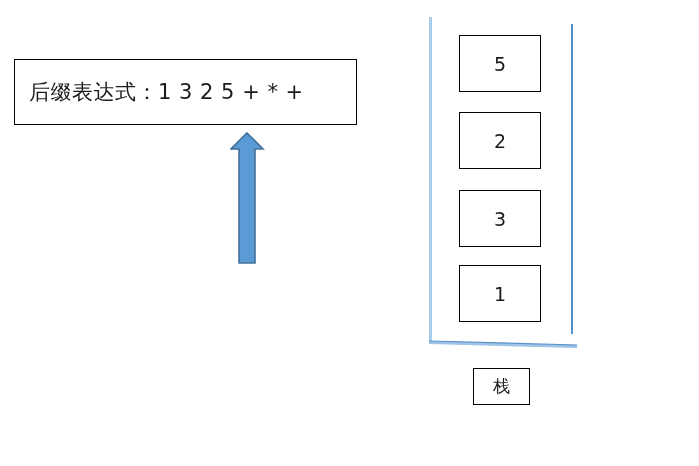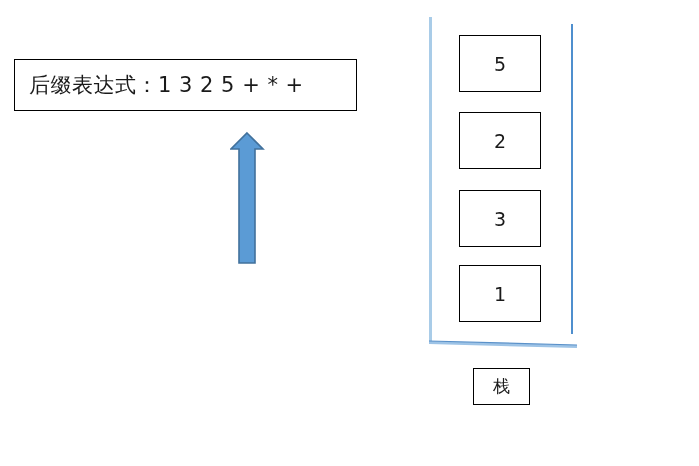--- a/index.html
+++ b/index.html
@@ -17,21 +17,21 @@
     background: #ffffff;
     overflow: hidden;
   }
 
   
   .expr-box {
     position: absolute;
     left: 14px;
     top: 59px;
     width: 343px;
-    height: 52px;
+    height: 66px;
     border: 1.5px solid #000000;
     background: #ffffff;
     box-sizing: border-box;
     display: flex;
     align-items: center;
   }
   .expr-text {
     font-size: 21px;
     color: #1a1a1a;
     letter-spacing: 0.5px;

